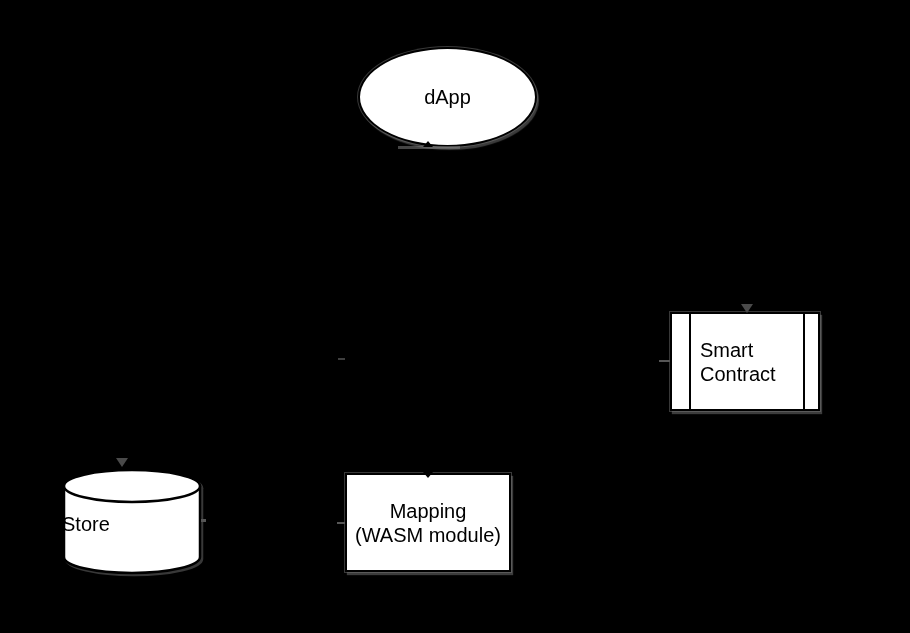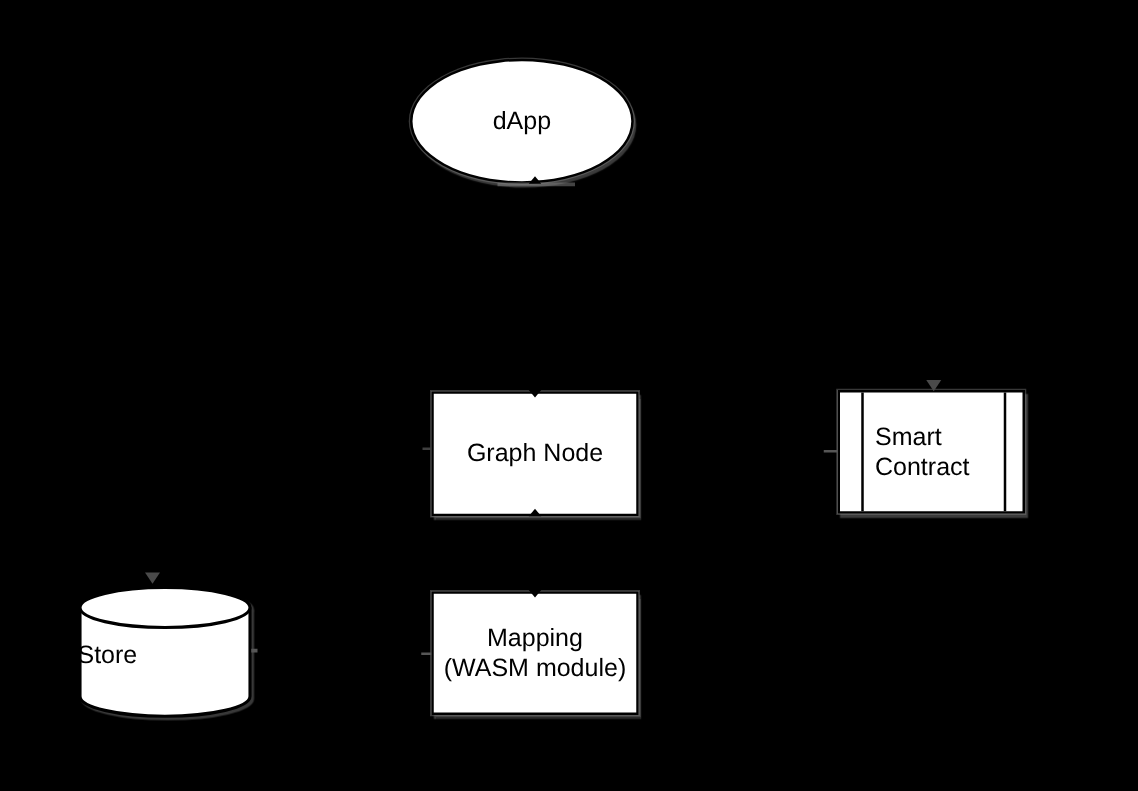--- a/index.html
+++ b/index.html
@@ -29,21 +29,21 @@
   }
   .label{
     font-size:20px;
     line-height:24px;
     text-align:center;
     white-space:pre-line;
     color:var(--text);
   }
   
   .ellipse{
-    left:328px;top:47px;width:179px;height:100px;
+    left:358px;top:47px;width:179px;height:100px;
     border-radius:50%;
   }
   
   .box-graphql{left:345px;top:200px;width:165px;height:69px;}
   .box-graphnode{left:345px;top:313px;width:166px;height:100px;}
   .box-mapping{left:345px;top:473px;width:166px;height:99px;}
   
   .box-smartcontract{
     left:670px;top:312px;width:150px;height:99px;
     justify-content:flex-start;
@@ -77,23 +77,20 @@
 </head>
 <body>
 
 <div id="canvas">
 
   <div class="node ellipse">
     <span class="label">dApp</span>
   </div>
 
 
-  <div class="node box-graphnode">
-    <span class="label">Graph Node</span>
-  </div>
 
   <div class="node box-smartcontract">
     <span class="inner-line left"></span>
     <span class="inner-line right"></span>
     <span class="label">Smart Contract</span>
   </div>
 
   <div class="node box-mapping">
     <span class="label">Mapping
 (WASM module)</span>

